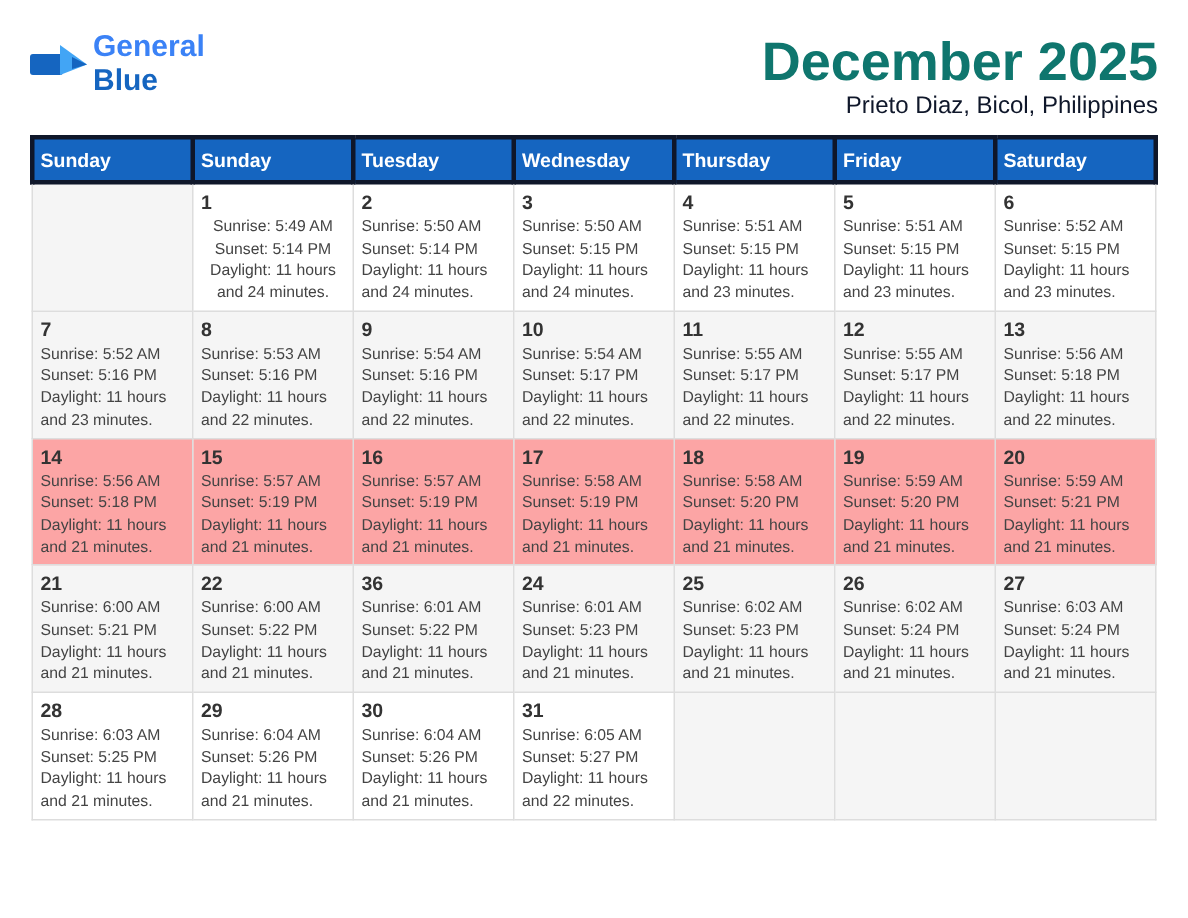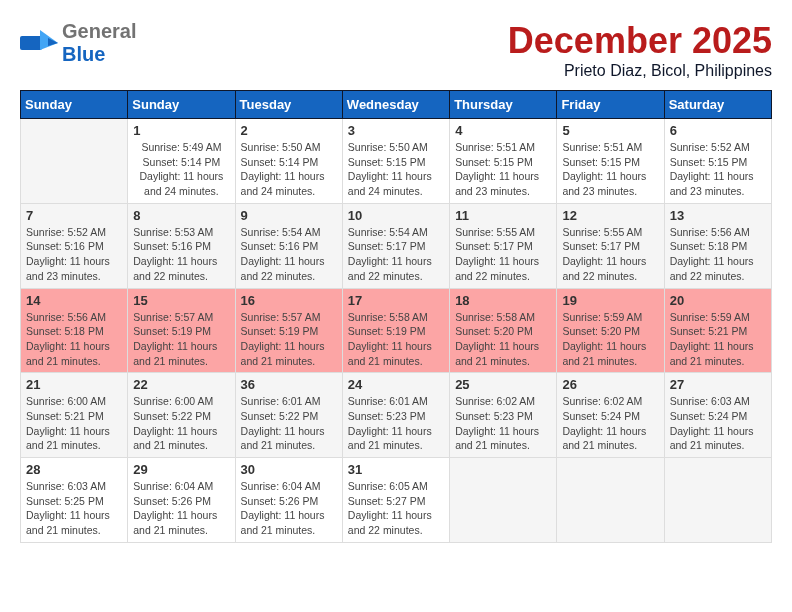--- a/index.html
+++ b/index.html
@@ -20,39 +20,39 @@
       display: flex;
       flex-direction: column;
       align-items: flex-start;
     }
     .title-area {
       text-align: right;
     }
     .month-title {
       font-size: 36px;
       font-weight: bold;
-      color: #b91c1c;
+      color: #0f766e;
     }
     .location-title {
       font-size: 16px;
       color: #0f172a;
     }
     .calendar-table {
       width: 100%;
       border-collapse: collapse;
       font-size: 11px;
     }
     .calendar-table th {
       background-color: #1565c0;
       color: #fff;
       padding: 6px 4px;
       text-align: left;
       font-size: 13px;
       font-weight: bold;
-      border: 1px solid #0f172a;
+      border: 3px solid #0f172a;
     }
     .calendar-table td {
       border: 1px solid #ddd;
       vertical-align: top;
       padding: 4px 5px;
       width: calc(100% / 7);
       min-height: 80px;
       background: #fff;
     }
     .calendar-table td:nth-child(odd) {
@@ -90,21 +90,21 @@
 
 <div class="header-area">
   <div class="logo">
     <div style="display:flex;align-items:center;gap:4px;">
       <svg width="38" height="30" viewBox="0 0 38 30">
         <rect x="0" y="8" width="22" height="14" rx="2" fill="#1565c0"></rect>
         <polygon points="20,2 38,15 20,22" fill="#42a5f5"></polygon>
         <polygon points="28,10 38,15 28,18" fill="#1565c0"></polygon>
       </svg>
       <div style="line-height:1.15;">
-        <div style="font-size:20px;font-weight:bold;color:#737373;">General</div>
+        <div style="font-size:20px;font-weight:bold;color:#3b82f6;">General</div>
         <div style="font-size:20px;font-weight:bold;color:#1565c0;">Blue</div>
       </div>
     </div>
   </div>
   <div class="title-area">
     <div class="month-title">December 2025</div>
     <div class="location-title">Prieto Diaz, Bicol, Philippines</div>
   </div>
 </div>
 

